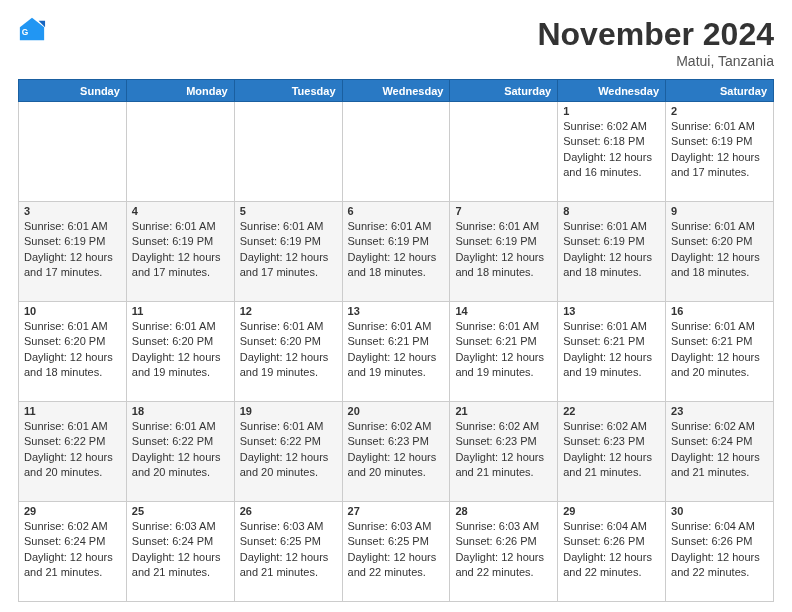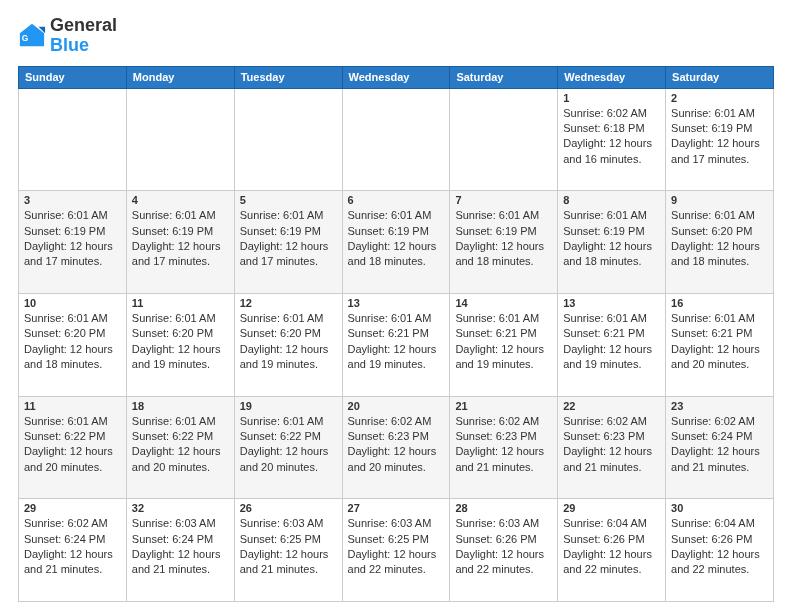--- a/index.html
+++ b/index.html
@@ -59,21 +59,21 @@
       border-collapse: collapse;
       width: 100%;
       table-layout: fixed;
     }
     .calendar th {
       background: #2979C4;
       color: #fff;
       font-size: 11px;
       font-weight: bold;
       padding: 4px 6px;
-      text-align: left;
+      text-align: right;
       border: 1px solid #1a5fa0;
       height: 22px;
     }
     .calendar td {
       border: 1px solid #ccc;
       vertical-align: top;
       padding: 3px 5px;
       font-size: 9.5px;
       color: #333;
       background: #fff;
@@ -101,24 +101,24 @@
 <body>
 
 <div class="page">
   <div class="header">
     <div class="logo">
       <svg class="logo-icon" viewBox="0 0 30 30">
         <polygon points="15,2 28,12 28,26 2,26 2,12" fill="#2196F3"></polygon>
         <polygon points="22,5 29,12 29,5" fill="#1565C0"></polygon>
         <text x="4" y="20" font-size="9" font-weight="bold" fill="white" font-family="Arial">G</text>
       </svg>
-      <div class="logo-text">
-        <div>General</div>
-        <div><span>Blue</span></div>
-      </div>
+    </div>
+    <div class="title-block">
+      <div class="month-title">November 2024</div>
+      <div class="location-title">Matui, Tanzania</div>
     </div>
   </div>
 
   <table class="calendar">
     <thead>
       <tr>
         <th>Sunday</th>
         <th>Monday</th>
         <th>Tuesday</th>
         <th>Wednesday</th>
@@ -304,21 +304,21 @@
         </tr>
         <tr>
           <td>
             <span class="day-num">29</span>
             <div class="day-info" style="white-space: pre-line;">Sunrise: 6:02 AM
 Sunset: 6:24 PM
 Daylight: 12 hours
 and 21 minutes.</div>
           </td>
           <td>
-            <span class="day-num">32</span>
+            <span class="day-num">25</span>
             <div class="day-info" style="white-space: pre-line;">Sunrise: 6:03 AM
 Sunset: 6:24 PM
 Daylight: 12 hours
 and 21 minutes.</div>
           </td>
           <td>
             <span class="day-num">26</span>
             <div class="day-info" style="white-space: pre-line;">Sunrise: 6:03 AM
 Sunset: 6:25 PM
 Daylight: 12 hours

